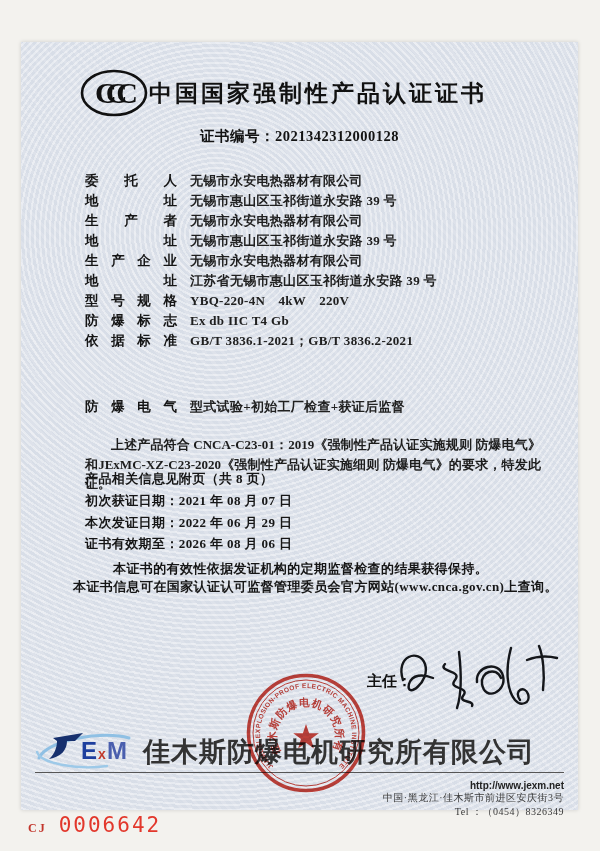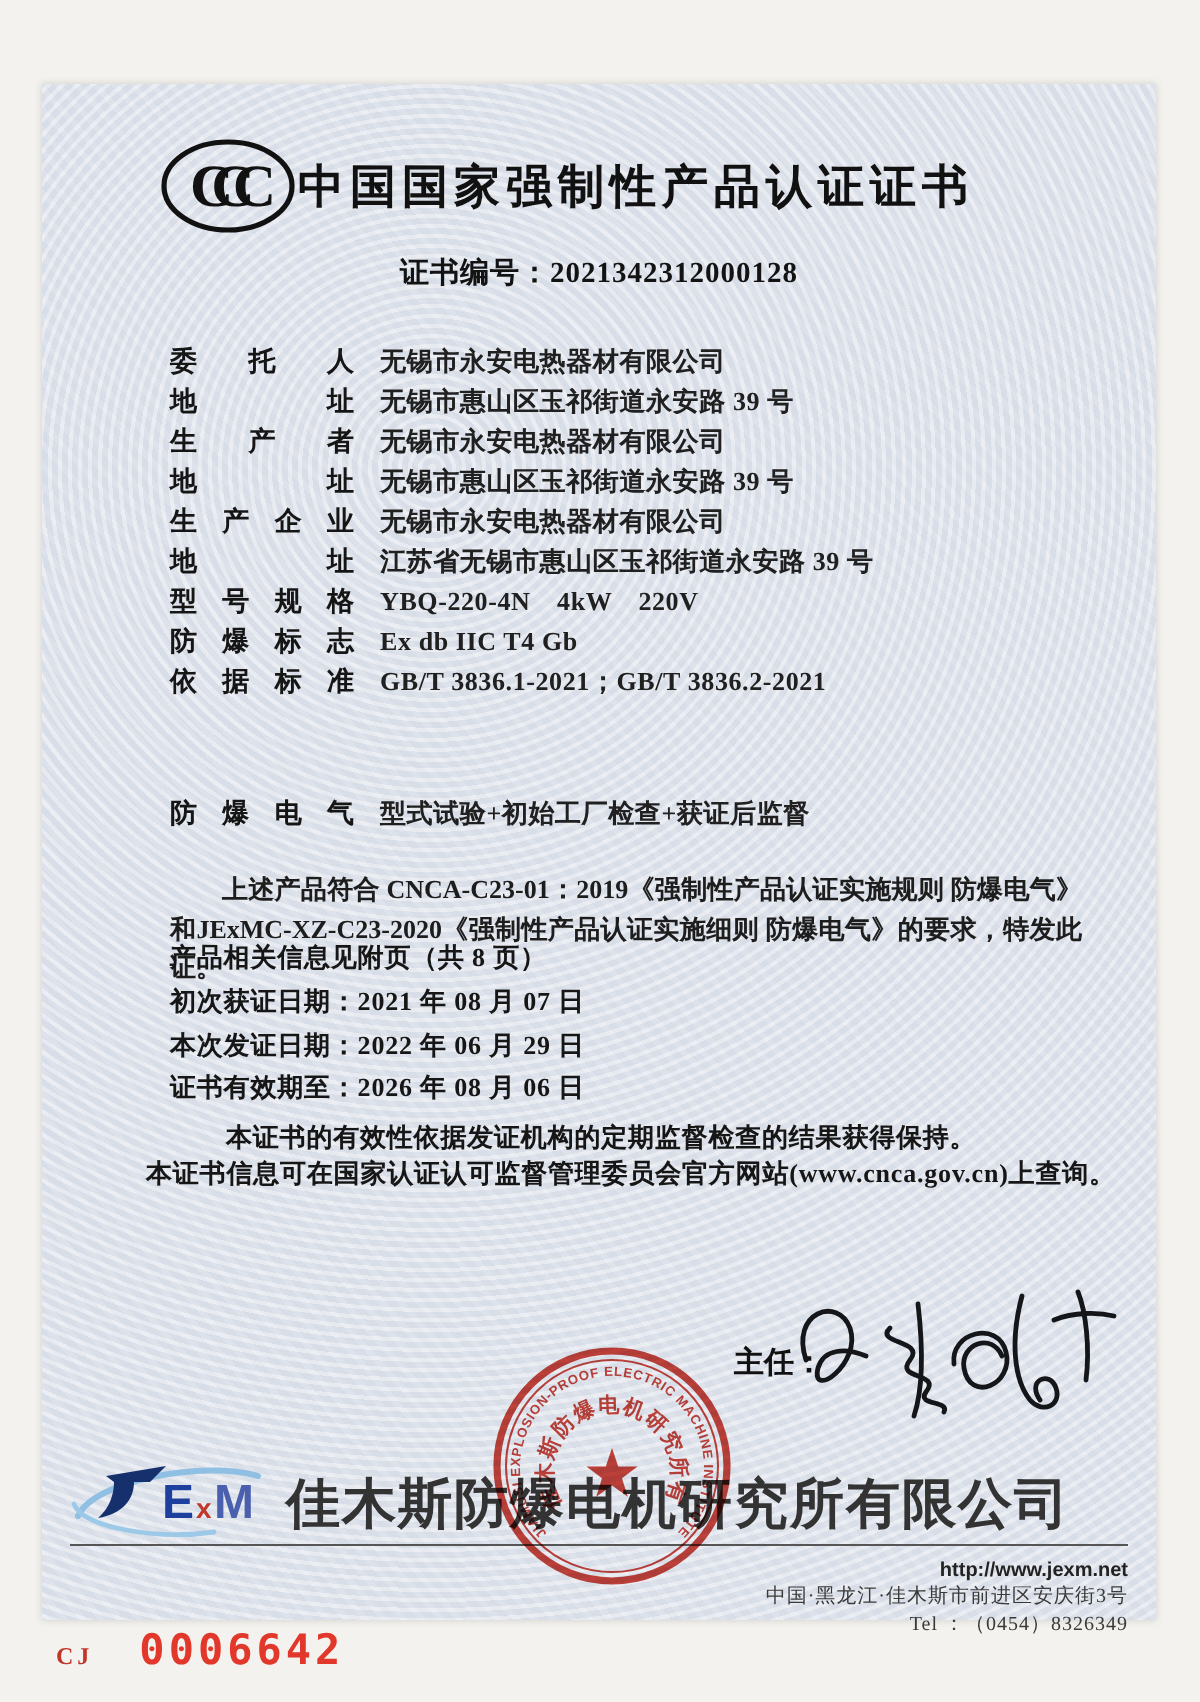--- a/index.html
+++ b/index.html
@@ -69,26 +69,26 @@
   .footer-site{
     font-family:"Liberation Sans", sans-serif;font-weight:700;
     font-size:10px;color:#222;flex:0 0 auto;
   }
   .footer-addr{
     flex:1 1 auto;text-align:center;font-size:10px;color:#3a3a3a;letter-spacing:0.5px;
   }
   .footer-tel{flex:0 0 auto;font-size:10px;color:#3a3a3a;letter-spacing:0.5px;}
   .serial{left:28px;top:813px;display:flex;align-items:baseline;z-index:2;}
   .serial-prefix{
-    font-size:12px;font-weight:600;color:#c2352b;margin-right:23px;
+    font-size:12px;font-weight:600;color:#c2352b;margin-right:12px;
     font-family:"Liberation Serif", serif;letter-spacing:2px;
   }
   .serial-number{
     font-family:"DejaVu Sans Mono", monospace;
-    font-size:21px;font-weight:700;color:#e2372b;letter-spacing:2px;
+    font-size:21px;font-weight:400;color:#e2372b;letter-spacing:2px;
   }
 </style>
 </head>
 <body>
 
 <div class="paper">
 
   <svg class="abs ccc-logo" viewBox="0 0 70 50">
     <ellipse cx="35" cy="25" rx="32" ry="22" fill="none" stroke="#111" stroke-width="2.6"></ellipse>
     <text x="16" y="35" font-family="Liberation Serif, serif" font-weight="bold" font-size="30" letter-spacing="-11" fill="#111">CCC</text>

